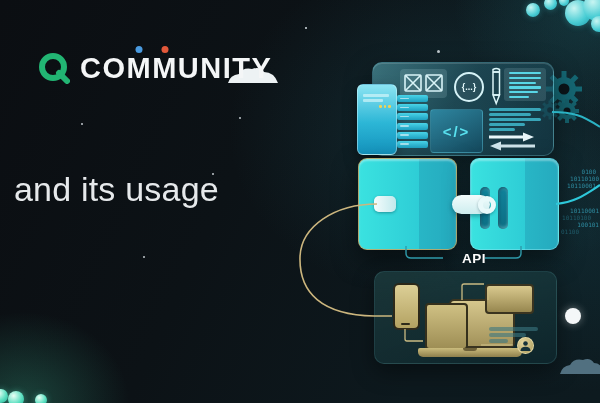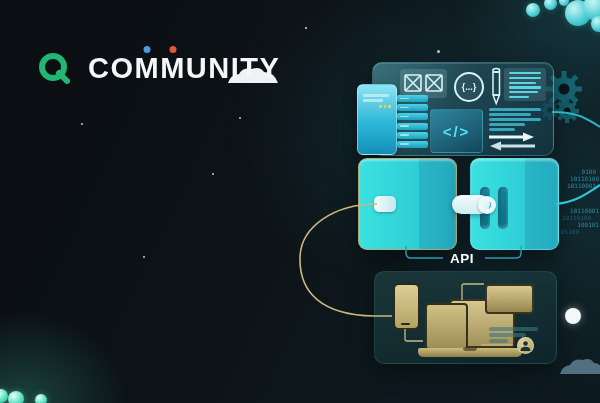--- a/index.html
+++ b/index.html
@@ -12,21 +12,21 @@
       radial-gradient(260px 220px at 98% 58%, rgba(28,95,110,0.20), transparent 72%),
       linear-gradient(115deg,#0b0e12 0%,#0c1216 40%,#0d191e 75%,#0d1a1f 100%);}
   .abs{position:absolute;}
   
   .star{position:absolute;background:#dfe8ec;border-radius:50%;width:2px;height:2px;opacity:.85;}
   
   .bub{position:absolute;border-radius:50%;background:radial-gradient(circle at 35% 32%,#c8f5f2,#49cdd4 58%,#1f98a8);box-shadow:0 0 6px rgba(70,210,215,.35);}
   .bubg{position:absolute;border-radius:50%;background:radial-gradient(circle at 35% 30%,#eafff5,#5adfc0 55%,#21a58c);box-shadow:0 0 6px rgba(90,223,192,.4);}
   
   #logo{position:absolute;left:38px;top:52px;display:flex;align-items:center;gap:10px;}
-  #logo .txt{color:#f4f6f7;font-size:29px;font-weight:800;letter-spacing:1.5px;line-height:32px;margin-left:8px;}
+  #logo .txt{color:#f4f6f7;font-size:29px;font-weight:800;letter-spacing:1.5px;line-height:32px;}
   .m-wrap{position:relative;display:inline-block;}
   .m-dot{position:absolute;top:-6px;left:50%;transform:translateX(-50%);width:7px;height:7px;border-radius:50%;}
   
   #headline{position:absolute;left:14px;top:170px;color:#e6e9eb;font-size:34px;font-weight:400;line-height:39px;letter-spacing:.2px;}
   
   #panelTop{position:absolute;left:372px;top:62px;width:180px;height:92px;border-radius:10px;
     background:linear-gradient(125deg,rgba(98,188,202,.52),rgba(45,112,130,.44) 45%,rgba(20,60,75,.58));
     border:1px solid rgba(130,220,235,.28);
     box-shadow:0 10px 28px rgba(0,0,0,.45), inset 0 1px 0 rgba(255,255,255,.14);}
   .wire-block{position:absolute;left:27px;top:6px;width:47px;height:29px;border-radius:4px;background:rgba(190,235,242,.16);}
@@ -51,21 +51,21 @@
     background:linear-gradient(to right,#3ae2e0 0%,#2ecdd6 62%,#28b6c6 62%,#25aabe 100%);
     box-shadow:0 10px 24px rgba(0,0,0,.5), inset 0 2px 2px rgba(255,255,255,.35);}
   #boxL{left:358px;width:97px;border:1.5px solid rgba(198,168,100,.85);}
   #boxR{left:470px;width:87px;border:1px solid rgba(140,230,240,.5);}
   .slot{position:absolute;top:28px;width:10px;height:42px;border-radius:5px;
     background:linear-gradient(180deg,#10839b,#0d6e84);
     box-shadow:inset 1px 1px 3px rgba(0,40,60,.65), inset 0 -2px 3px rgba(160,240,245,.4), inset 0 2px 3px rgba(160,240,245,.3);}
   #plug{position:absolute;left:374px;top:196px;width:22px;height:16px;border-radius:5px;background:linear-gradient(90deg,#f4fcfc,#c2e9ec);box-shadow:0 1px 3px rgba(0,50,60,.4);}
   #tube{position:absolute;left:452px;top:195px;width:38px;height:19px;border-radius:9.5px;background:linear-gradient(180deg,#f2fcfc,#cdedef);box-shadow:0 2px 5px rgba(0,40,55,.4);}
   #donut{position:absolute;left:478px;top:196px;width:18px;height:18px;border-radius:50%;border:5px solid #e9f9fa;box-sizing:border-box;box-shadow:0 1px 3px rgba(0,40,55,.35);}
-  #apiLabel{position:absolute;left:444px;top:251px;width:36px;text-align:center;color:#fff;font-size:13.5px;font-weight:800;letter-spacing:.5px;}
+  #apiLabel{position:absolute;left:456px;top:251px;width:36px;text-align:center;color:#fff;font-size:13.5px;font-weight:800;letter-spacing:.5px;}
   
   #binary{position:absolute;top:168px;right:1px;width:46px;text-align:right;font-family:"DejaVu Sans Mono",monospace;font-size:6px;line-height:7px;color:#2e8ba0;}
   #binary .gap{height:18px;}
   #binary .dim{opacity:.5;}
   #binary .i1{margin-right:3px;} #binary .i2{margin-right:8px;} #binary .i3{margin-right:20px;}
   
   #panelBot{position:absolute;left:374px;top:271px;width:181px;height:91px;border-radius:10px;
     background:linear-gradient(160deg,rgba(45,96,96,.42),rgba(14,40,46,.74));
     border:1px solid rgba(110,190,200,.16);box-shadow:0 8px 22px rgba(0,0,0,.4);}
   .dev{position:absolute;box-sizing:border-box;}
@@ -112,20 +112,21 @@
 
   <div id="logo">
     <svg width="32" height="32" viewBox="0 0 32 32">
       <circle cx="15" cy="15" r="11" fill="none" stroke="#22b573" stroke-width="6"></circle>
       <line x1="21" y1="21" x2="29" y2="29" stroke="#22b573" stroke-width="6" stroke-linecap="round"></line>
     </svg>
     <div class="txt"><span>CO</span><span class="m-wrap"><span class="m-dot" style="background:#4a9be0"></span><span>M</span></span><span class="m-wrap"><span class="m-dot" style="background:#e2583a"></span><span>M</span></span><span>UNITY</span></div>
   </div>
 
   <div id="headline">
+    <div>and its usage</div>
   </div>
 
   <svg class="abs" style="left:540px;top:66px" width="60" height="60" viewBox="0 0 60 60">
     <g transform="translate(24,23)">
         <g fill="#156773">
       <rect x="-2.5" y="-18" width="5" height="36"></rect>
           <rect x="-2.5" y="-18" width="5" height="36" transform="rotate(45)"></rect>
       <rect x="-2.5" y="-18" width="5" height="36" transform="rotate(90)"></rect>
           <rect x="-2.5" y="-18" width="5" height="36" transform="rotate(135)"></rect>
       <circle r="12"></circle>

